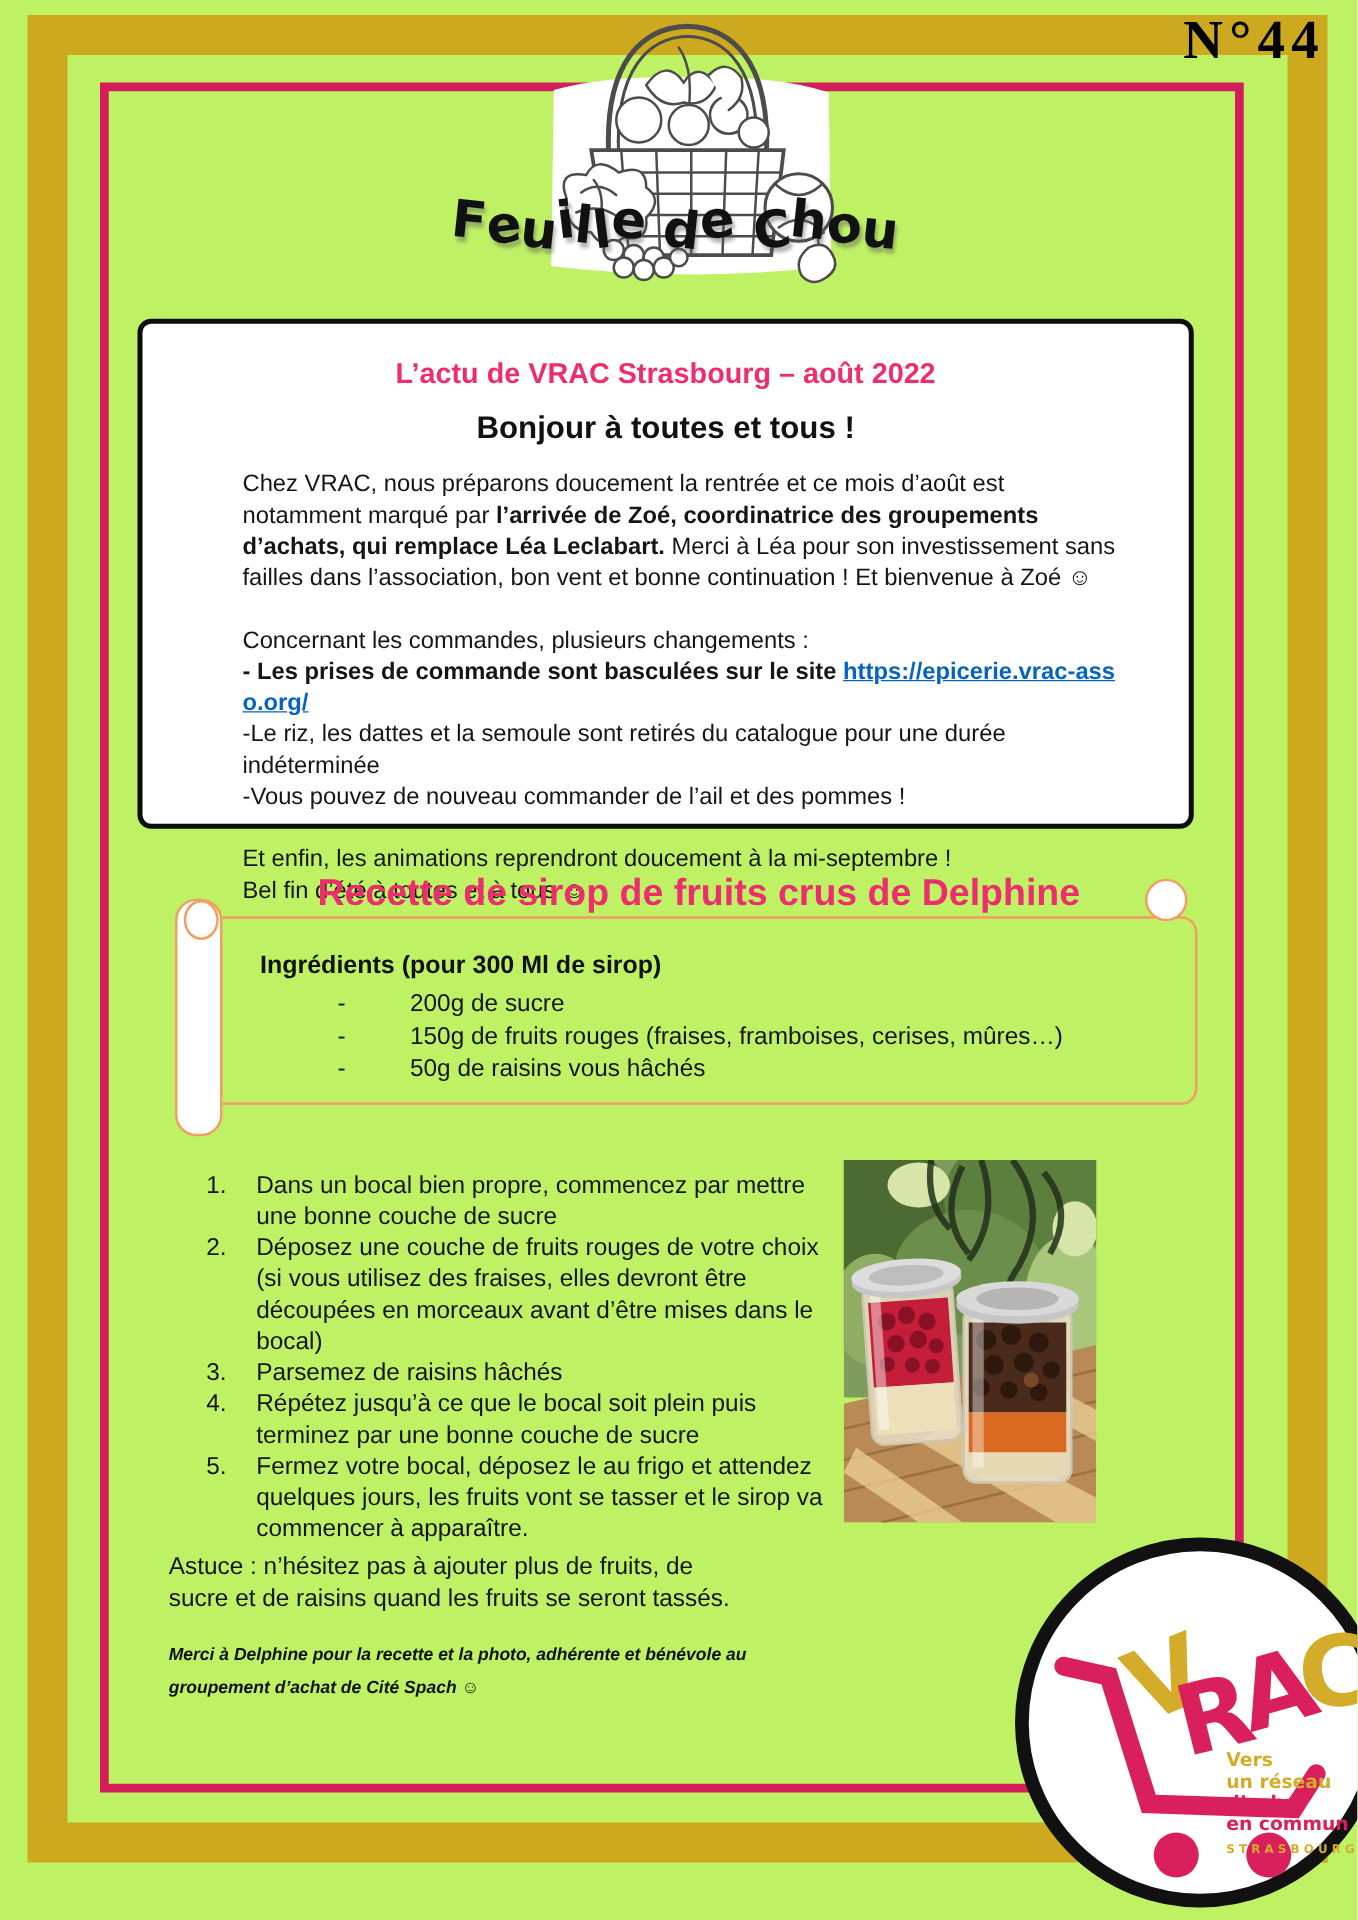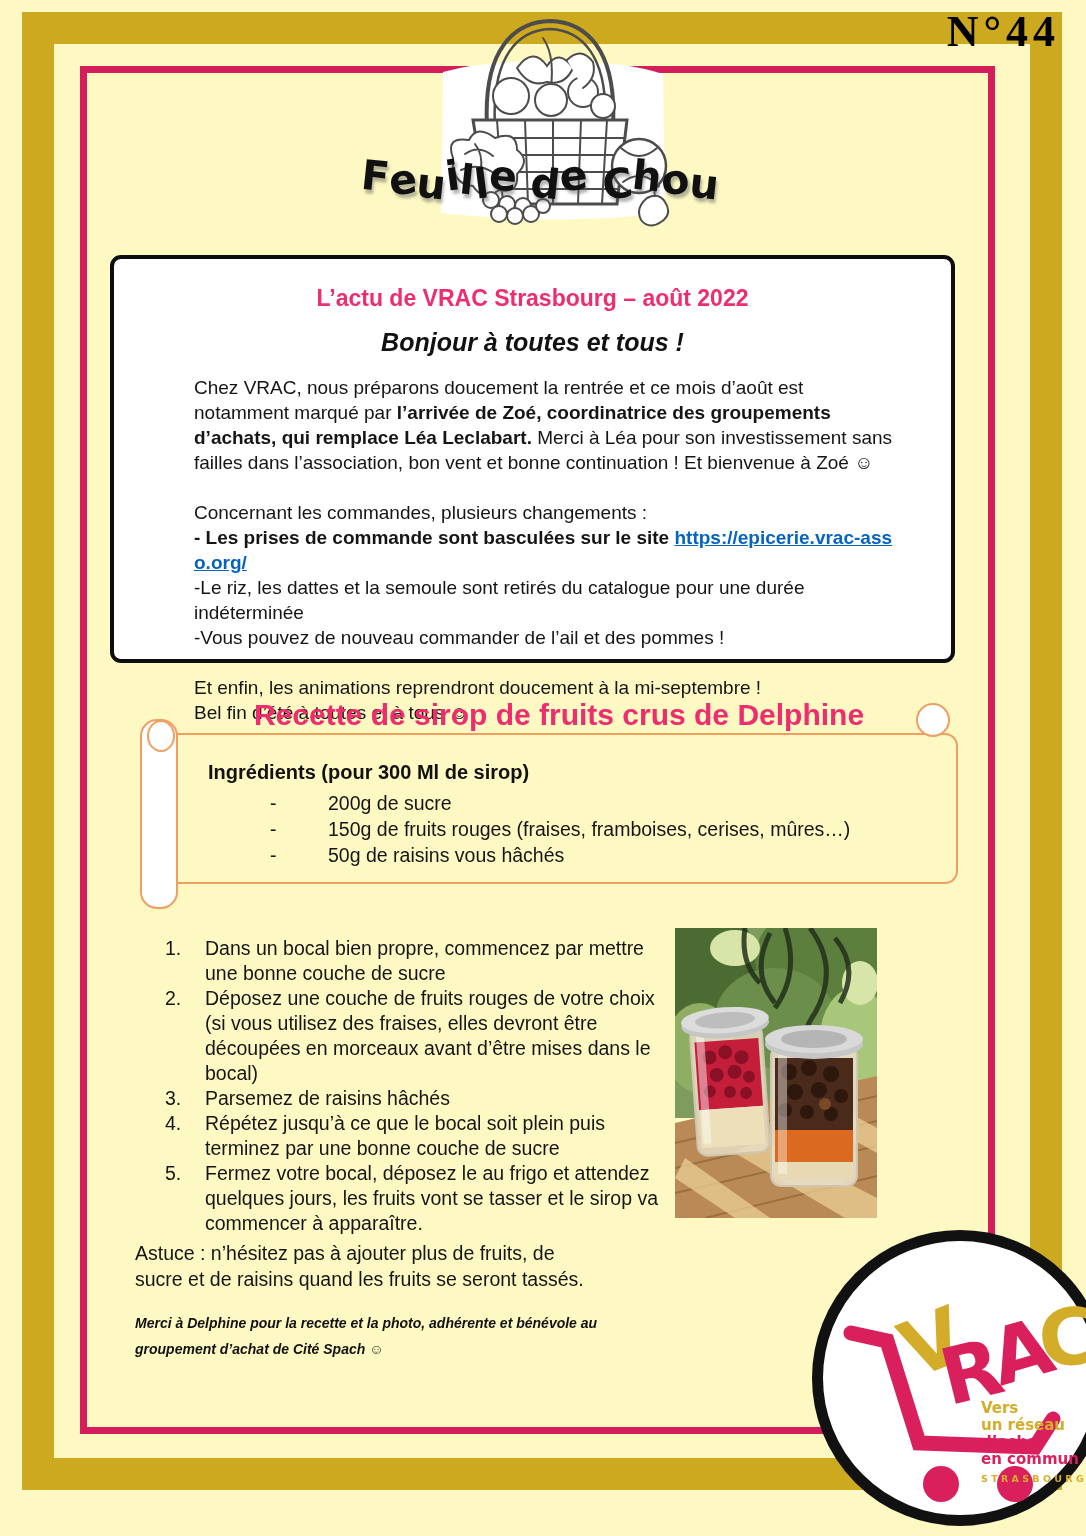--- a/index.html
+++ b/index.html
@@ -1,16 +1,16 @@
 <!DOCTYPE html>
 <html><head>
 <meta charset="utf-8">
 <style>
   html,body{margin:0;padding:0;background:#fff;}
-  #page{position:relative;width:1086px;height:1536px;background:#fef9c3;overflow:hidden;
+  #page{position:relative;width:1086px;height:1536px;background:#bef264;overflow:hidden;
         font-family:"Liberation Sans",sans-serif;color:#1a1a1a;}
 
   
   .gold-frame{position:absolute;left:22px;top:12px;width:976px;height:1414px;
               border:32px solid #cda91f;z-index:1;}
   .gold-corner{position:absolute;left:992px;top:1432px;width:70px;height:58px;background:#cda91f;z-index:1;}
   .pink-frame{position:absolute;left:80px;top:66px;width:901px;height:1354px;
               border:7px solid #d41e5c;z-index:2;}
 
   
@@ -20,21 +20,21 @@
   .basket{position:absolute;left:425px;top:8px;z-index:4;}
   .masthead-title{position:absolute;left:360px;top:156px;width:360px;text-align:center;z-index:4;
         font-family:"DejaVu Sans",sans-serif;font-weight:bold;font-size:41px;color:#111;
         text-shadow:2px 4px 3px rgba(90,90,90,.45);white-space:nowrap;}
   .masthead-title span{display:inline-block;}
 
   
   .actu-box{position:absolute;left:110px;top:255px;width:845px;height:408px;z-index:3;
             border:4px solid #0d0d0d;border-radius:11px;background:#fff;box-sizing:border-box;}
   .actu-title{margin-top:26px;text-align:center;color:#ee2d6e;font-weight:bold;font-size:23px;}
-  .actu-greeting{margin-top:16px;text-align:center;font-weight:bold;font-style:italic;font-size:25px;color:#111;}
+  .actu-greeting{margin-top:16px;text-align:center;font-weight:bold;font-size:25px;color:#111;}
   .actu-body{margin:18px 48px 0 80px;font-size:19px;line-height:25px;color:#151515;}
   .actu-body p{margin:0 0 25px 0;}
   .actu-body .nb{margin-bottom:0;}
   a.site-link{color:#0563c1;text-decoration:underline;font-weight:bold;word-break:break-all;}
 
   
   .recipe-heading{position:absolute;left:0;top:698px;width:1046px;text-align:center;z-index:3;
                   color:#ee2d6e;font-weight:bold;font-size:30px;padding-left:36px;}
   .scroll{position:absolute;left:140px;top:703px;width:818px;height:205px;z-index:3;}
   .scroll .panel{position:absolute;left:20px;top:30px;right:0;bottom:24px;

